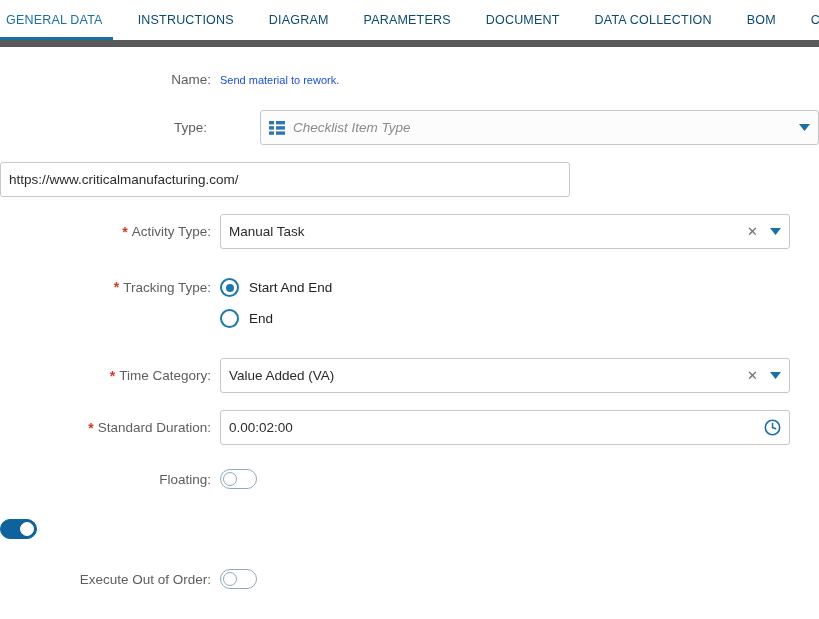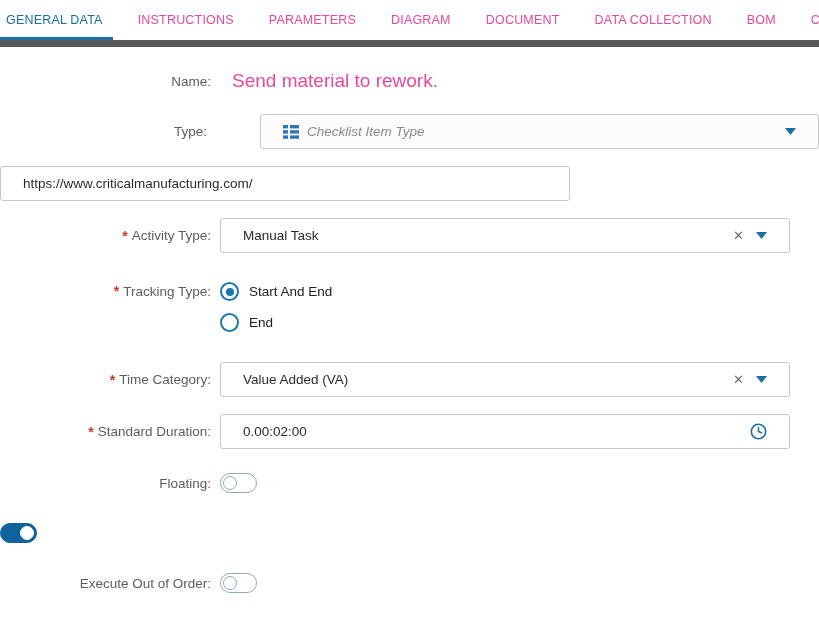--- a/index.html
+++ b/index.html
@@ -3,38 +3,38 @@
 <meta charset="utf-8">
 <style>
   * { margin: 0; padding: 0; box-sizing: border-box; }
   html, body { width: 819px; height: 619px; background: #ffffff; overflow: hidden;
     font-family: "Liberation Sans", sans-serif; color: #333; }
 
   
   .tabbar { display: flex; align-items: stretch; height: 40px; padding-left: 4px;
     gap: 31px; white-space: nowrap; overflow: hidden; }
   .tab { display: flex; align-items: center; font-size: 12.5px; letter-spacing: .2px;
-    color: #ec4899; cursor: pointer; position: relative; padding: 0 2px; }
+    color: #0c4a6e; cursor: pointer; position: relative; padding: 0 2px; }
   .tab.active { color: #1a6fa5; }
   .tab.active::after { content: ""; position: absolute; left: -8px; right: -8px;
     bottom: 0; height: 3px; background: #1a6fa5; }
   .scrollbar-track { height: 7px; background: #59595b; width: 100%; }
 
   
   .form { padding-top: 23px; }
   .row { display: flex; align-items: center; margin-left: 0; }
   .label-cell { width: 220px; display: flex; justify-content: flex-end;
     align-items: center; gap: 4px; padding-right: 9px; font-size: 13.5px; color: #5e5e5e; }
   .req { color: #d03a2b; font-size: 14px; font-weight: bold; }
   .field-cell { width: 570px; }
 
-  .static-value { font-size: 19px; color: #ec4899; }
+  .static-value { font-size: 11px; color: #1d4ed8; }
 
   .box { height: 35px; border: 1px solid #c7c7c7; border-radius: 3px; background: #fff;
-    display: flex; align-items: center; padding: 0 22px; font-size: 13.5px; color: #2b2b2b; }
+    display: flex; align-items: center; padding: 0 8px; font-size: 13.5px; color: #2b2b2b; }
   .box .spacer { flex: 1; }
   .placeholder-text { font-style: italic; color: #8b8b8b; }
   .type-box { background: #fcfcfc; }
 
   .chevron { width: 11px; height: 7px; margin-left: 12px; flex: none; }
   .clear-x { color: #6e6e6e; font-size: 13px; margin-left: 12px; cursor: pointer; flex: none; }
   .mini-icon { margin-right: 8px; flex: none; display: inline-flex; }
 
   
   .radio-group { display: flex; flex-direction: column; gap: 12px; padding-top: 2px; }
@@ -47,39 +47,39 @@
 
   
   .toggle { width: 37px; height: 20px; border-radius: 11px; border: 1.5px solid #8fa9ba;
     background: #fff; position: relative; cursor: pointer; flex: none; }
   .toggle .knob { position: absolute; top: 1.5px; left: 2px; width: 14px; height: 14px;
     border-radius: 50%; background: #fff; border: 1.5px solid #8fa9ba; }
   .toggle.on { background: #0f639c; border-color: #0f639c; }
   .toggle.on .knob { left: auto; right: 2px; background: #fff; border-color: #fff; }
 
   
-  .row-name        { margin-bottom: 22px; gap: 12px; }
+  .row-name        { margin-bottom: 22px; }
   .row-type        { margin-bottom: 17px; gap: 44px; }
   .row-docurl      { margin-bottom: 17px; }
   .row-activity    { margin-bottom: 27px; }
   .row-tracking    { margin-bottom: 30px; align-items: flex-start; }
   .row-tracking .label-cell { padding-top: 3px; }
   .row-time        { margin-bottom: 17px; }
   .row-duration    { margin-bottom: 24px; }
   .row-floating    { margin-bottom: 30px; }
   .row-optional    { margin-bottom: 30px; }
 </style>
 </head>
 <body>
 
 <div class="tabbar">
   <div class="tab active">GENERAL DATA</div>
   <div class="tab">INSTRUCTIONS</div>
+  <div class="tab">DIAGRAM</div>
   <div class="tab">PARAMETERS</div>
-  <div class="tab">DIAGRAM</div>
   <div class="tab">DOCUMENT</div>
   <div class="tab">DATA COLLECTION</div>
   <div class="tab">BOM</div>
   <div class="tab">CON</div>
 </div>
 <div class="scrollbar-track"></div>
 
 <div class="form">
 
   <div class="row row-name">

